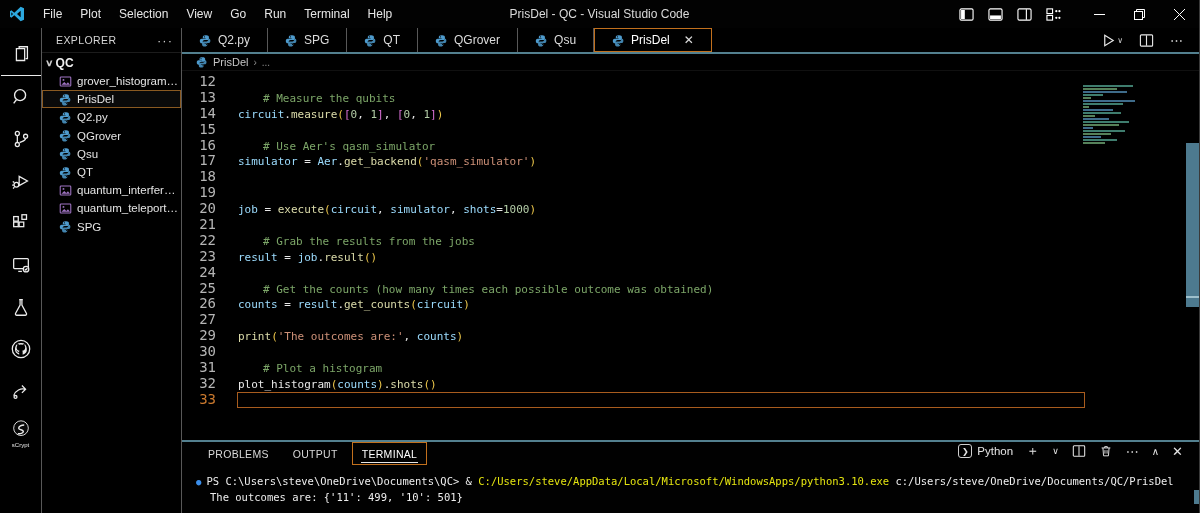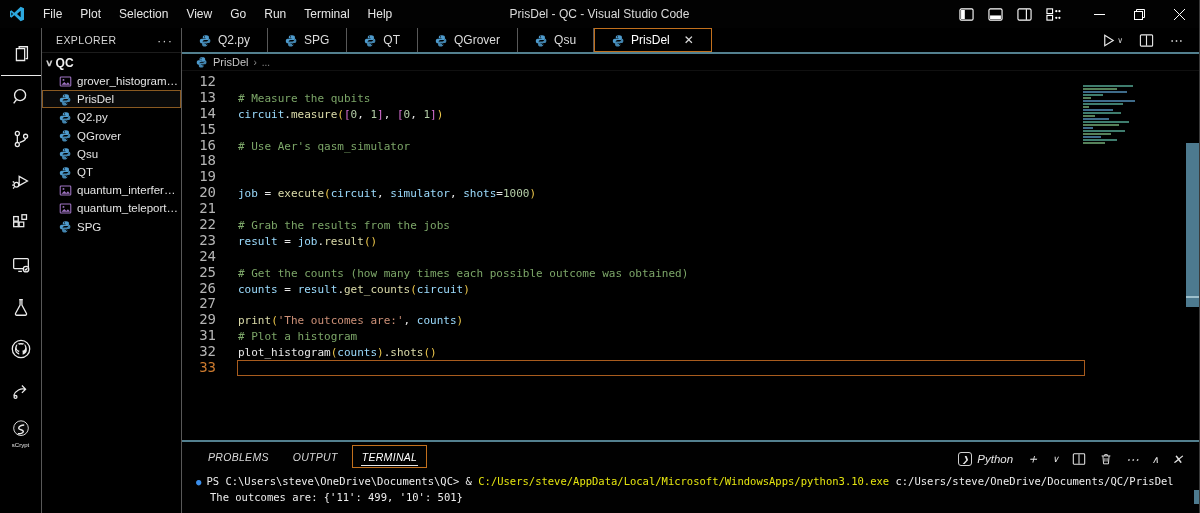--- a/index.html
+++ b/index.html
@@ -62,33 +62,33 @@
   .breadcrumb svg { width:12px; height:12px; }
   .bc-sep { color:#8a8a8a; font-size:10px; }
 
   
   .code-area { flex:1; position:relative; overflow:hidden; padding-top:3px; }
   .code-line { display:flex; height:15.9px; line-height:15.9px; font-family:"DejaVu Sans Mono", monospace; font-size:11px; white-space:pre; }
   .lineno { flex:0 0 34px; text-align:right; color:#b5b5b5; padding-right:0; font-size:14px; }
   .lcontent { flex:1; margin-left:21px; margin-right:114px; border:1px solid transparent; }
   .code-line.current .lineno { color:#cc7a2e; }
   .code-line.current .lcontent { border:1px solid #a85c1e; }
-  .tk-c { color:#7ca668; } .tk-v { color:#9cdcfe; } .tk-f { color:#dcdcaa; }
+  .tk-c { color:#7ca668;margin-left:25px; } .tk-v { color:#9cdcfe; } .tk-f { color:#dcdcaa; }
   .tk-s { color:#ce9178; } .tk-n { color:#b5cea8; } .tk-p { color:#e8e8e8; }
   .tk-b1 { color:#ecc64a; } .tk-b2 { color:#da70d6; }
 
   .minimap { position:absolute; top:14px; right:60px; width:56px; display:flex; flex-direction:column; gap:1px; }
   .mm-bar { height:2px; background:#3f7d6e; }
   .mm-bar.g { background:#56815a; } .mm-bar.b { background:#3f6c8a; }
   .v-scrollbar { position:absolute; right:0; top:72px; width:13px; height:164px; background:#4d7a8f; }
   .v-scrollbar .notch { position:absolute; left:0; right:0; bottom:9px; height:2px; background:#9fc0cc; }
 
   
   .panel { flex:0 0 73px; border-top:2px solid #53808f; display:flex; flex-direction:column; background:#010101; }
-  .panel-tabbar { height:26px; flex:0 0 26px; display:flex; align-items:flex-end; padding-left:16px;font-style:italic; }
+  .panel-tabbar { height:26px; flex:0 0 26px; display:flex; align-items:flex-start; padding-left:16px; }
   .panel-tab { font-size:10.5px; letter-spacing:.3px; color:#d8d8d8; padding:5px 9px 4px; margin-right:4px; border:1px solid transparent; cursor:default; }
   .panel-tab.active { border:1px solid #c2701d; color:#fff; position:relative; }
   .panel-tab.active .ul { position:absolute; left:8px; right:8px; bottom:1px; height:1px; background:#e7e7e7; }
   .panel-actions { margin-left:auto; display:flex; align-items:center; gap:13px; padding-right:16px; color:#e5e5e5; }
   .panel-actions svg { width:14px; height:14px; }
   .term-badge { display:flex; align-items:center; gap:5px; font-size:11.5px; }
   .term-icon { width:14px; height:14px; border:1px solid #d0d0d0; border-radius:3px; display:flex; align-items:center; justify-content:center; font-size:8px; color:#e5e5e5; }
   .glyph-btn { font-size:13px; color:#e5e5e5; }
   .panel-body { flex:1; padding:5px 0 0 14px; font-family:"DejaVu Sans Mono", monospace; font-size:10.5px; color:#eeeeee; position:relative; }
   .term-line { height:16px; line-height:16px; white-space:pre; }
@@ -385,31 +385,33 @@
         <span class="bc-sep">...</span>
       </div>
 
       <div class="code-area">
         <div id="code-lines">
             <div class="code-line"><span class="lineno">12</span><span class="lcontent"></span></div>
             <div class="code-line"><span class="lineno">13</span><span class="lcontent"><span class="tk-c"># Measure the qubits</span></span></div>
             <div class="code-line"><span class="lineno">14</span><span class="lcontent"><span class="tk-v">circuit</span><span class="tk-p">.</span><span class="tk-f">measure</span><span class="tk-b1">(</span><span class="tk-b2">[</span><span class="tk-n">0</span><span class="tk-p">, </span><span class="tk-n">1</span><span class="tk-b2">]</span><span class="tk-p">, </span><span class="tk-b2">[</span><span class="tk-n">0</span><span class="tk-p">, </span><span class="tk-n">1</span><span class="tk-b2">]</span><span class="tk-b1">)</span></span></div>
             <div class="code-line"><span class="lineno">15</span><span class="lcontent"></span></div>
             <div class="code-line"><span class="lineno">16</span><span class="lcontent"><span class="tk-c"># Use Aer's qasm_simulator</span></span></div>
+            <div class="code-line"><span class="lineno">17</span><span class="lcontent"><span class="tk-v">simulator</span><span class="tk-p"> = </span><span class="tk-v">Aer</span><span class="tk-p">.</span><span class="tk-f">get_backend</span><span class="tk-b1">(</span><span class="tk-s">'qasm_simulator'</span><span class="tk-b1">)</span></span></div>
             <div class="code-line"><span class="lineno">18</span><span class="lcontent"></span></div>
             <div class="code-line"><span class="lineno">19</span></div>
             <div class="code-line"><span class="lineno">20</span><span class="lcontent"><span class="tk-v">job</span><span class="tk-p"> = </span><span class="tk-f">execute</span><span class="tk-b1">(</span><span class="tk-v">circuit</span><span class="tk-p">, </span><span class="tk-v">simulator</span><span class="tk-p">, </span><span class="tk-v">shots</span><span class="tk-p">=</span><span class="tk-n">1000</span><span class="tk-b1">)</span></span></div>
             <div class="code-line"><span class="lineno">21</span><span class="lcontent"></span></div>
             <div class="code-line"><span class="lineno">22</span><span class="lcontent"><span class="tk-c"># Grab the results from the jobs</span></span></div>
             <div class="code-line"><span class="lineno">23</span><span class="lcontent"><span class="tk-v">result</span><span class="tk-p"> = </span><span class="tk-v">job</span><span class="tk-p">.</span><span class="tk-f">result</span><span class="tk-b1">()</span></span></div>
             <div class="code-line"><span class="lineno">24</span><span class="lcontent"></span></div>
             <div class="code-line"><span class="lineno">25</span><span class="lcontent"><span class="tk-c"># Get the counts (how many times each possible outcome was obtained)</span></span></div>
             <div class="code-line"><span class="lineno">26</span><span class="lcontent"><span class="tk-v">counts</span><span class="tk-p"> = </span><span class="tk-v">result</span><span class="tk-p">.</span><span class="tk-f">get_counts</span><span class="tk-b1">(</span><span class="tk-v">circuit</span><span class="tk-b1">)</span></span></div>
             <div class="code-line"><span class="lineno">27</span><span class="lcontent"></span></div>
             <div class="code-line"><span class="lineno">29</span><span class="lcontent"><span class="tk-f">print</span><span class="tk-b1">(</span><span class="tk-s">'The outcomes are:'</span><span class="tk-p">, </span><span class="tk-v">counts</span><span class="tk-b1">)</span></span></div>
+            <div class="code-line"><span class="lineno">30</span><span class="lcontent"></span></div>
             <div class="code-line"><span class="lineno">31</span><span class="lcontent"><span class="tk-c"># Plot a histogram</span></span></div>
             <div class="code-line"><span class="lineno">32</span><span class="lcontent"><span class="tk-p">plot_histogram</span><span class="tk-b1">(</span><span class="tk-v">counts</span><span class="tk-b1">)</span><span class="tk-p">.</span><span class="tk-f">shots</span><span class="tk-b1">()</span></span></div>
             <div class="code-line current"><span class="lineno">33</span><span class="lcontent"></span></div>
           </div>
         <div class="minimap" id="minimap">
             <div class="mm-bar" style="width: 50px;"></div>
             <div class="mm-bar g" style="width: 34px;"></div>
             <div class="mm-bar b" style="width: 44px;"></div>
             <div class="mm-bar" style="width: 20px;"></div>
             <div class="mm-bar g" style="width: 8px;"></div>

